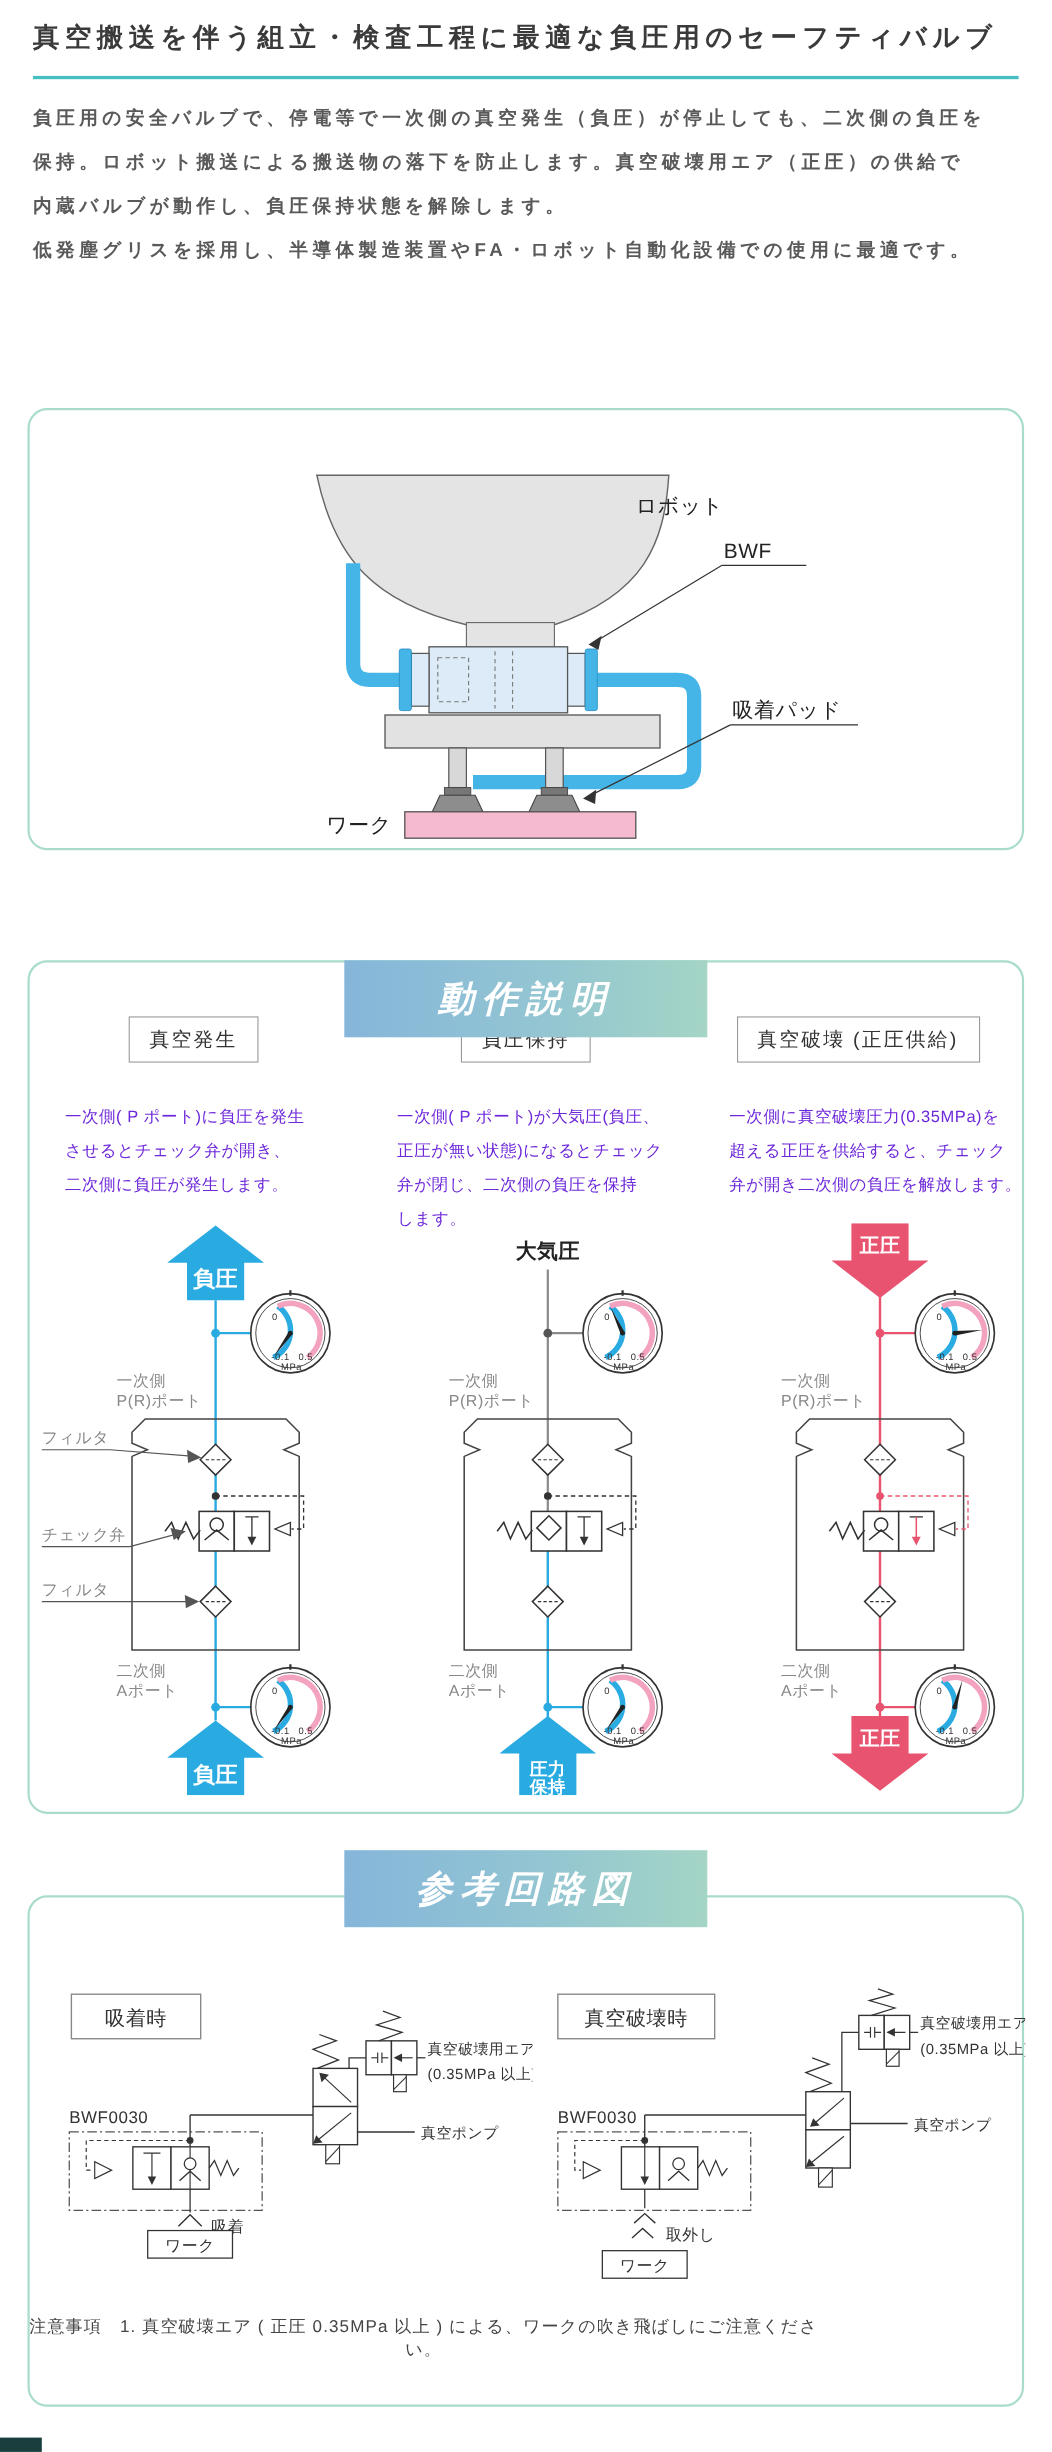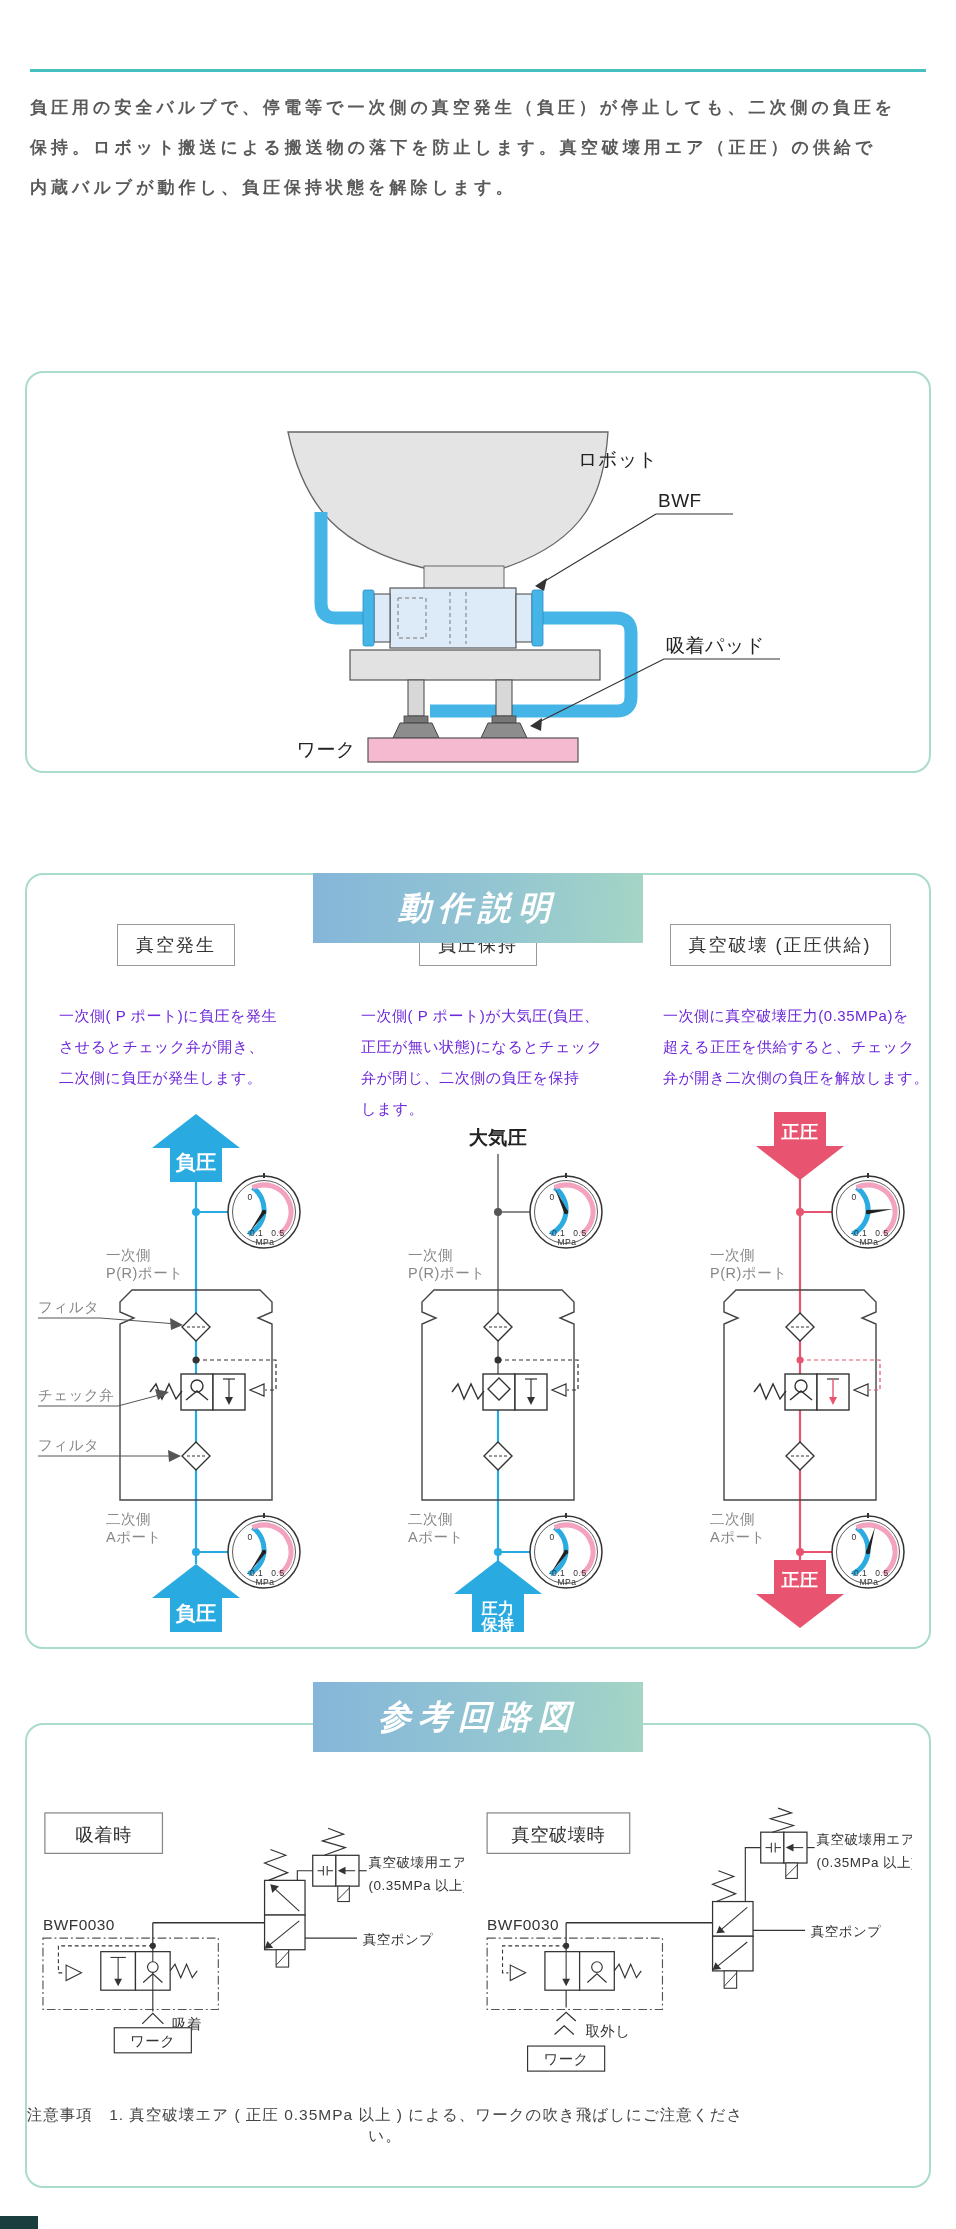--- a/index.html
+++ b/index.html
@@ -15,37 +15,39 @@
         color:#fff;font-weight:bold;font-style:italic;font-size:33px;letter-spacing:7px;
         display:flex;align-items:center;justify-content:center;}
   .panel{position:absolute;left:25px;width:902px;border:2px solid #a9dcc9;border-radius:18px;
          background:#fff;z-index:1;}
   .op-row{position:absolute;left:25px;width:906px;display:flex;z-index:2;}
   .op-col{width:302px;display:flex;justify-content:center;}
   .op-head{border:1.5px solid #999;background:#fff;color:#333;font-size:18px;
            padding:8px 18px;letter-spacing:2px;white-space:nowrap;}
   .op-desc{width:302px;padding-left:34px;box-sizing:border-box;font-size:15px;color:#6d28d9;
            line-height:31px;letter-spacing:0.5px;}
-  .circuits{position:absolute;left:16px;top:1800px;width:900px;display:flex;z-index:2;}
+  .circuits{position:absolute;left:36px;top:1800px;width:900px;display:flex;z-index:2;}
   .note{position:absolute;left:25px;top:2105px;width:720px;text-align:center;font-size:15.5px;
         color:#444;letter-spacing:1px;z-index:2;}
   .footer-mark{position:absolute;left:0;top:2216px;width:38px;height:13px;background:#1a3e3e;}
   svg{font-family:"Liberation Sans","DejaVu Sans",sans-serif;}
   svg text{letter-spacing:0.5px;}
 </style>
 </head>
 <body>
 
 <div class="page">
 
+  <div class="title">真空搬送を伴う組立・検査工程に最適な負圧用のセーフティバルブ</div>
   <div class="rule"></div>
   <div class="intro">
     <div>負圧用の安全バルブで、停電等で一次側の真空発生（負圧）が停止しても、二次側の負圧を</div>
     <div>保持。ロボット搬送による搬送物の落下を防止します。真空破壊用エア（正圧）の供給で</div>
     <div>内蔵バルブが動作し、負圧保持状態を解除します。</div>
+    <div>低発塵グリスを採用し、半導体製造装置やFA・ロボット自動化設備での使用に最適です。</div>
   </div>
 
   <div class="panel" style="top:371px;height:398px;"></div>
 
   <svg style="position:absolute;left:38px;top:402px;z-index:2;" width="880" height="362" viewBox="0 0 880 362">
 
     <path d="M 250,30 H 570 C 566,92 548,138 466,166 H 386 C 302,146 266,106 250,30 Z" fill="#e4e4e4" stroke="#666" stroke-width="1.3"></path>
     <rect x="386" y="164" width="80" height="24" fill="#e4e4e4" stroke="#666" stroke-width="1"></rect>
 
     <path d="M 330,216 H 298 Q 283,216 283,201 V 110" fill="none" stroke="#45b5e8" stroke-width="13"></path>

